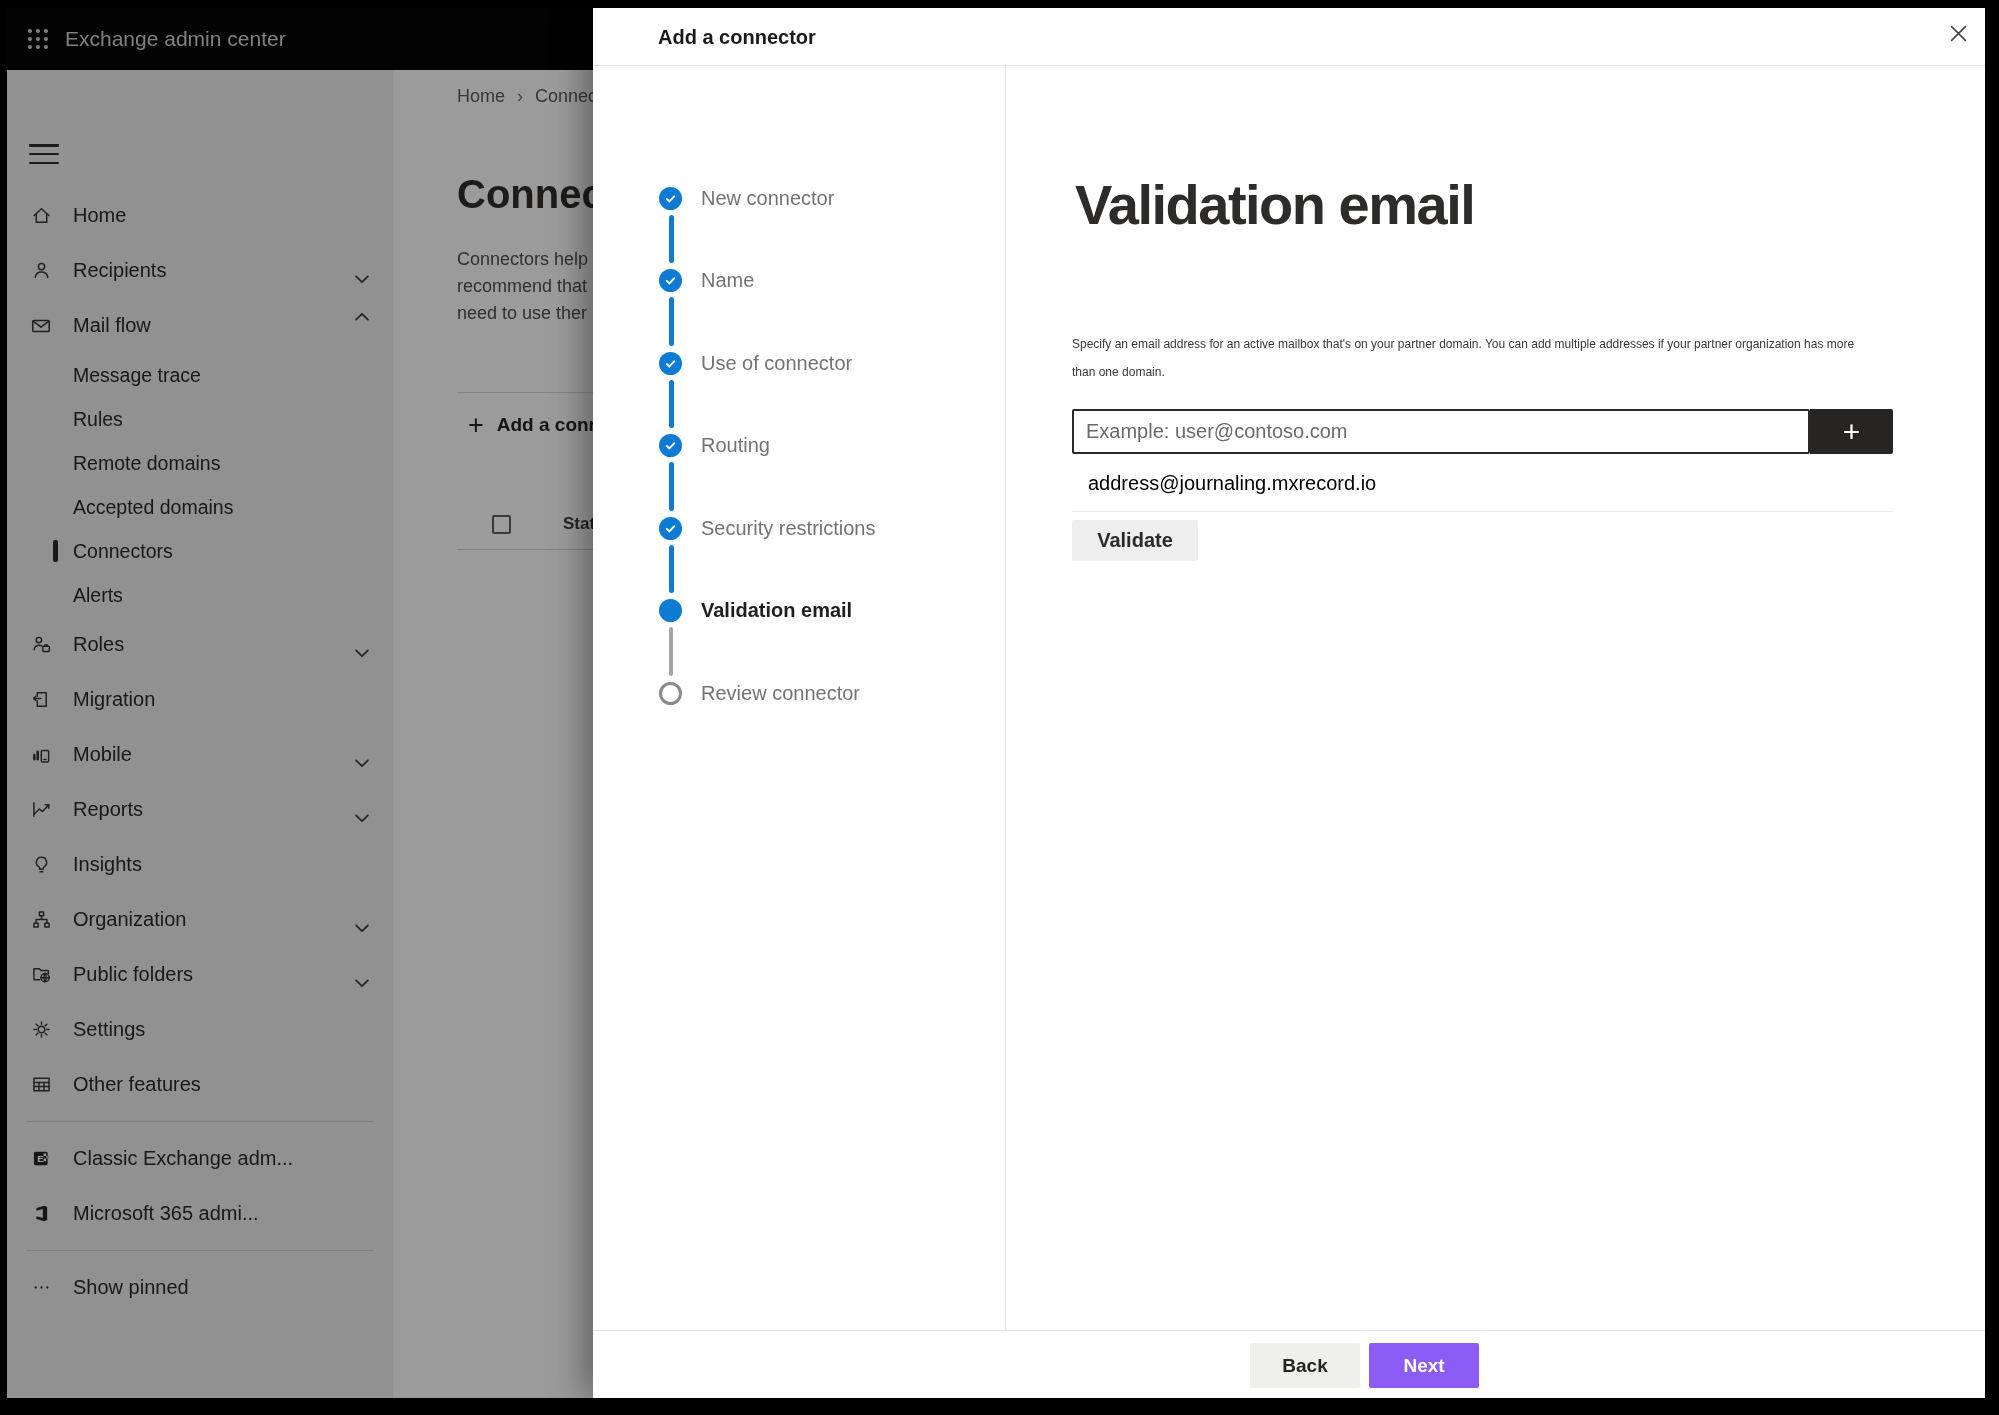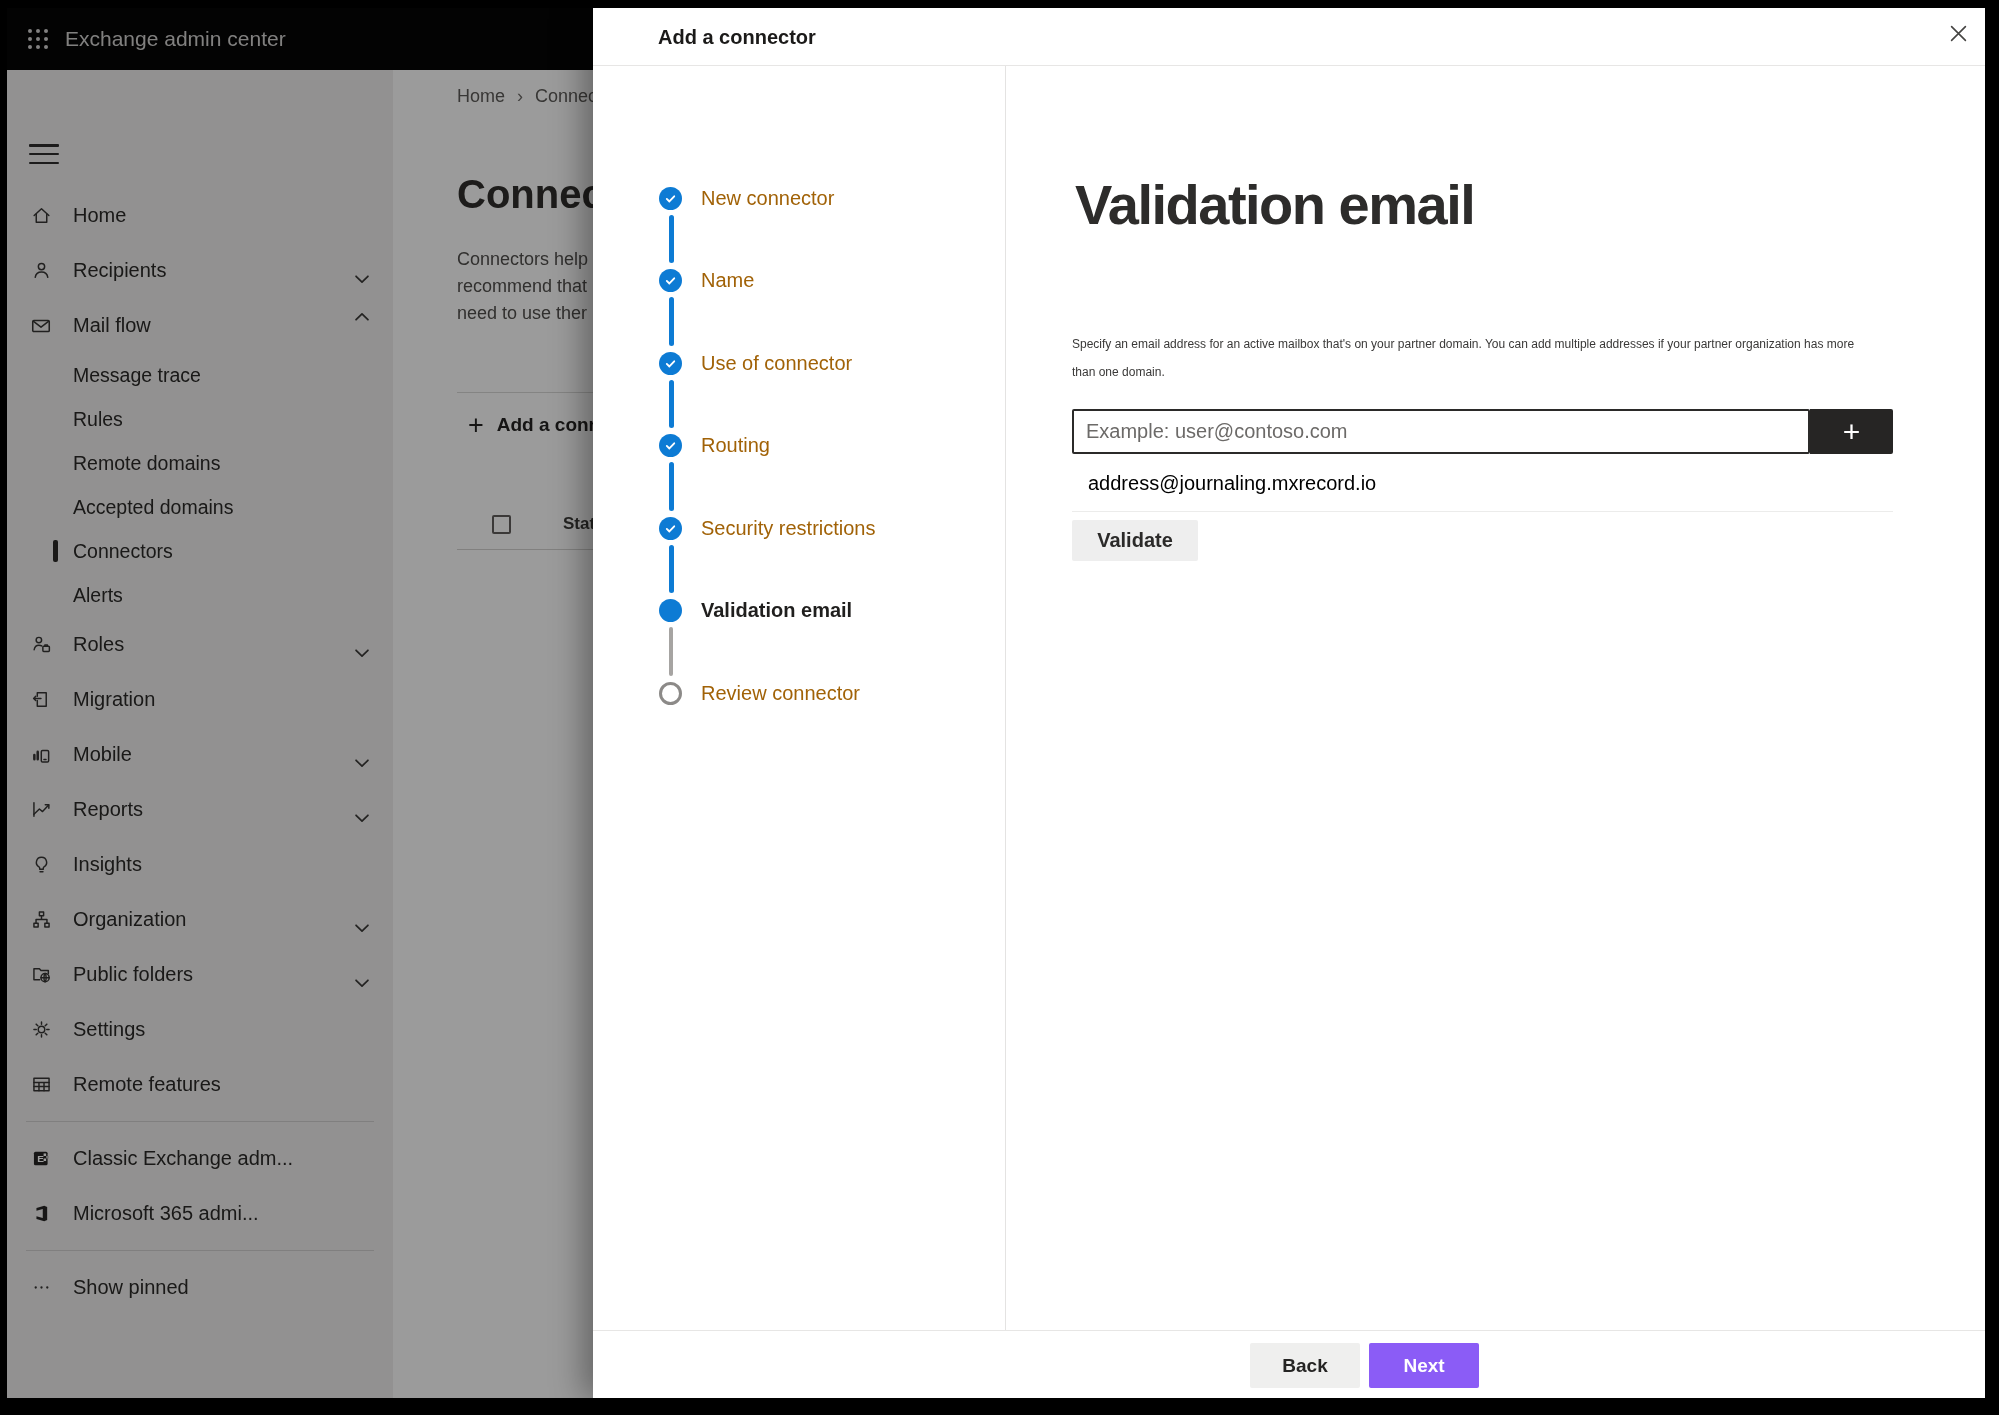--- a/index.html
+++ b/index.html
@@ -53,21 +53,21 @@
   .modal-title{position:absolute;left:65px;top:0;line-height:58px;font-size:20px;font-weight:bold;color:#1b1a19;}
   .close-btn{position:absolute;top:8px;right:10px;width:34px;height:34px;display:flex;align-items:center;justify-content:center;cursor:pointer;border-radius:2px;}
   .close-btn svg{stroke:#454442;stroke-width:1.5;stroke-linecap:round;}
 
   .modal-body{position:absolute;left:0;top:58px;right:0;bottom:68px;}
   .steps-col{position:absolute;left:0;top:0;bottom:0;width:413px;border-right:1px solid #e4e3e2;}
   .step{position:absolute;left:0;width:100%;height:32px;display:flex;align-items:center;cursor:pointer;}
   .scircle{position:absolute;left:66px;width:23px;height:23px;border-radius:50%;display:flex;align-items:center;justify-content:center;}
   .step.done .scircle,.step.current .scircle{background:#0d7bd4;}
   .step.next .scircle{background:#fff;border:3px solid #8c8a88;}
-  .slabel{margin-left:108px;font-size:20px;color:#a16207;white-space:nowrap;}
+  .slabel{margin-left:108px;font-size:20px;color:#737373;white-space:nowrap;}
   .step.current .slabel{font-weight:bold;color:#201f1e;}
   .seg{position:absolute;left:75.5px;width:5px;border-radius:2.5px;background:#0d7bd4;}
   .seg.gray{left:76px;width:4px;background:#a6a4a2;}
 
   .content-col{position:absolute;left:413px;top:0;right:0;bottom:0;}
   .v-title{position:absolute;left:69px;top:108px;font-size:56px;line-height:62px;font-weight:bold;letter-spacing:-1.5px;color:#2d2c2b;white-space:nowrap;}
   .v-desc{position:absolute;left:66px;top:264px;width:805px;font-size:12px;line-height:28px;color:#3a3938;}
   .email-input{position:absolute;left:66px;top:343px;width:738px;height:45px;border:2px solid #2b2a29;border-radius:2px;padding:0 12px;font-size:20px;color:#2b2a29;background:#fff;outline:none;}
   .email-input::placeholder{color:#6c6a68;}
   .add-addr-btn{position:absolute;left:804px;top:343px;width:83px;height:45px;background:#262524;border:none;border-radius:0 2px 2px 0;color:#fff;font-size:30px;font-weight:300;line-height:43px;text-align:center;cursor:pointer;padding:0;}
@@ -269,21 +269,21 @@
         <span class="nlabel">Settings</span>
       </div>
 
       <div class="nav-item">
         <span class="nicon">
               <svg width="21" height="21" viewBox="0 0 20 20">
                 <rect x="2.8" y="4" width="14.4" height="12"></rect>
                 <path d="M2.8 8 H17.2 M2.8 12 H17.2 M7.6 8 V16 M12.4 8 V16"></path>
               </svg>
             </span>
-        <span class="nlabel">Remote features</span>
+        <span class="nlabel">Other features</span>
       </div>
 
       <div class="sdivider"></div>
 
       <div class="nav-item">
         <span class="nicon">
               <svg width="21" height="21" viewBox="0 0 20 20">
                 <rect x="2.8" y="3.5" width="13" height="13" rx="1.5" fill="#262524" stroke="none"></rect>
                 <text x="6" y="13.6" font-size="9.5" font-weight="bold" fill="#fff" stroke="none" font-family="Liberation Sans,sans-serif">E</text>
                 <rect x="12" y="5.2" width="2.4" height="2.4" fill="#fff" stroke="none"></rect>

